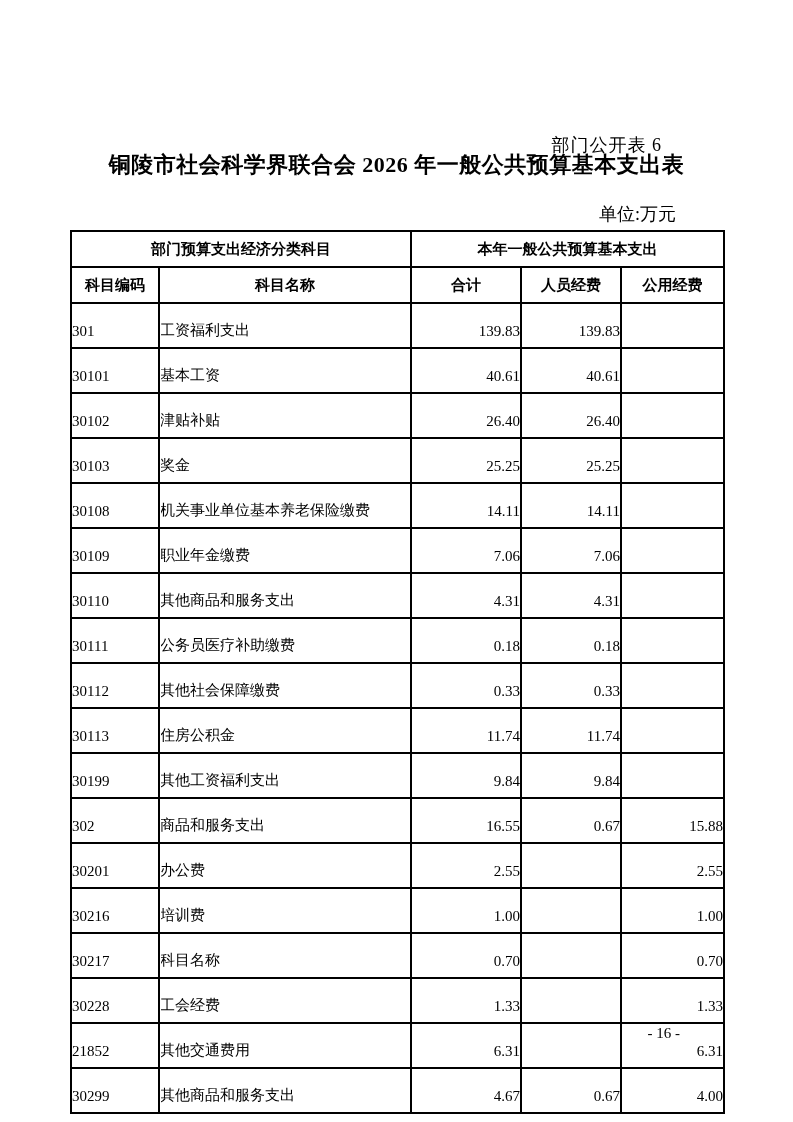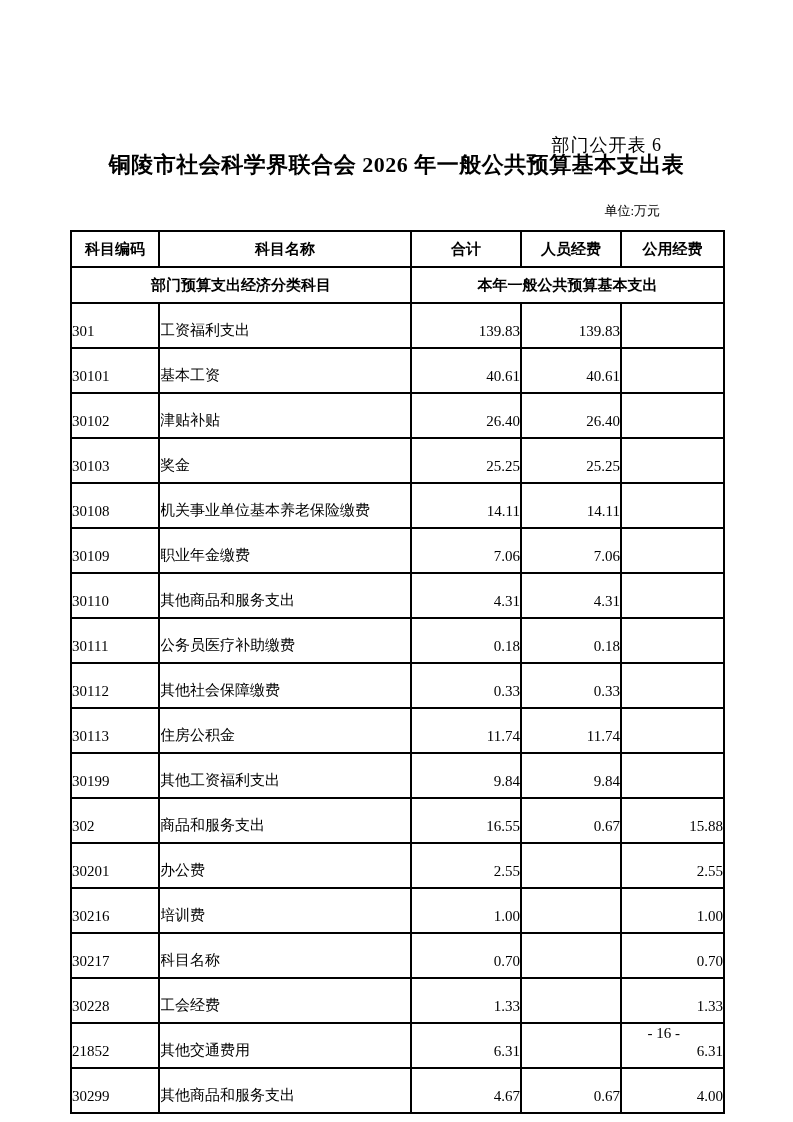--- a/index.html
+++ b/index.html
@@ -35,22 +35,22 @@
     left: 0;
     width: 100%;
     text-align: center;
     font-size: 22px;
     font-weight: bold;
     letter-spacing: 0.5px;
   }
   .unit-label {
     position: absolute;
     top: 202px;
-    right: 133px;
-    font-size: 13px;
+    right: 117px;
+    font-size: 18px;
   }
   table.budget {
     position: absolute;
     top: 230px;
     left: 70px;
     width: 653px;
     border-collapse: collapse;
     table-layout: fixed;
   }
   table.budget th,
@@ -96,30 +96,30 @@
   <table class="budget">
     <colgroup>
       <col style="width:88px">
       <col style="width:252px">
       <col style="width:110px">
       <col style="width:100px">
       <col style="width:103px">
     </colgroup>
     <thead>
       <tr>
+        <th colspan="2">部门预算支出经济分类科目</th>
+        <th colspan="3">本年一般公共预算基本支出</th>
+      </tr>
+      <tr>
         <th>科目编码</th>
         <th>科目名称</th>
         <th>合计</th>
         <th>人员经费</th>
         <th>公用经费</th>
       </tr>
-      <tr>
-        <th colspan="2">部门预算支出经济分类科目</th>
-        <th colspan="3">本年一般公共预算基本支出</th>
-      </tr>
     </thead>
     <tbody>
         <tr>
       <td class="cell-code">301</td>
       <td class="cell-name">工资福利支出</td>
       <td class="cell-num">139.83</td>
       <td class="cell-num">139.83</td>
       <td class="cell-num"></td>
     </tr>
         <tr>

